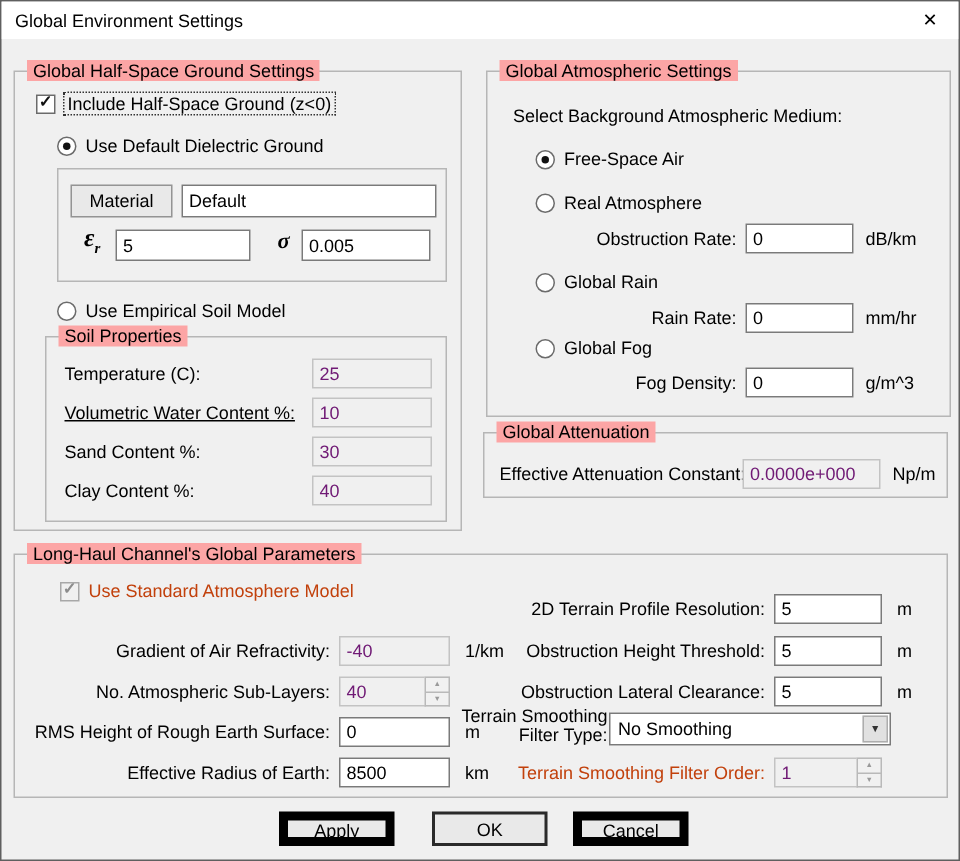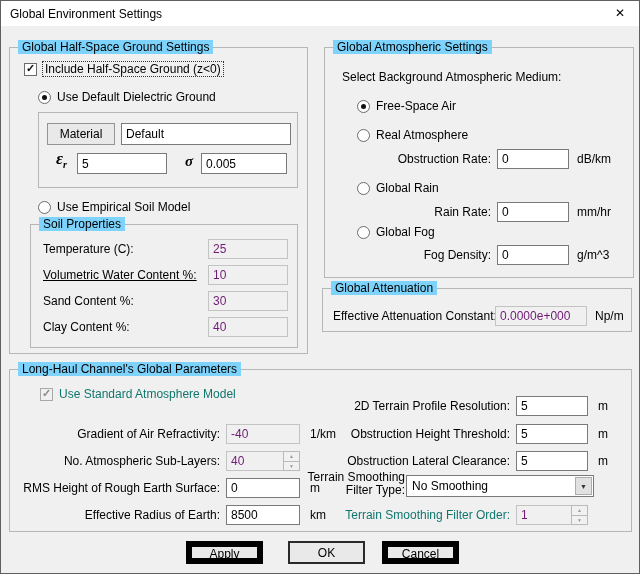--- a/index.html
+++ b/index.html
@@ -7,26 +7,26 @@
   .window {
     position:relative; width:640px; height:574px; background:#f0f0f0;
     border:1px solid #5f5f5f; overflow:hidden;
     font-family:"Liberation Sans",sans-serif; font-size:12px; color:#000;
   }
   .titlebar { position:absolute; left:0; top:0; right:0; height:25px; background:#ffffff; }
   .title { position:absolute; left:9px; top:6px; font-size:12px; white-space:nowrap; }
   .closebtn { position:absolute; right:0; top:0; width:38px; height:25px; text-align:center;
               line-height:25px; font-size:12px; color:#000; cursor:default; }
   .group { position:absolute; border:1px solid #b6b6b6; }
-  .glabel { position:absolute; top:-8px; left:8px; background:#7dd3fc; padding:0 4px; white-space:nowrap; }
+  .glabel { position:absolute; top:-8px; left:8px; background:#fca5a5; padding:0 4px; white-space:nowrap; }
   .lbl { position:absolute; white-space:nowrap; line-height:15px; }
   .rlbl { position:absolute; text-align:right; white-space:nowrap; line-height:15px; }
   .rlbl2 { position:absolute; text-align:right; line-height:13px; }
   .unit { position:absolute; white-space:nowrap; line-height:15px; }
-  .dis-text { color:#0f766e; }
+  .dis-text { color:#c2410c; }
   .tf { position:absolute; height:20px; border:1px solid #7a7a7a; background:#fff; padding:1px 4px;
         font:12px "Liberation Sans",sans-serif; color:#000; }
   .tf.dis { background:#f0f0f0; border-color:#c3c3c3; color:#701a75; }
   .ctl { position:absolute; display:flex; align-items:center; gap:6px; white-space:nowrap; }
   .cb { width:13px; height:13px; border:1px solid #6b6b6b; background:#fff; flex:none;
         display:inline-flex; align-items:center; justify-content:center; }
   .cb .ck { font-size:11px; font-weight:bold; line-height:1; margin-top:-1px; color:#111; }
   .cb.dis { background:#f0f0f0; border-color:#a8a8a8; }
   .cb.dis .ck { color:#8c8c8c; }
   .rb { width:13px; height:13px; border:1px solid #6b6b6b; border-radius:50%; background:#fff;

